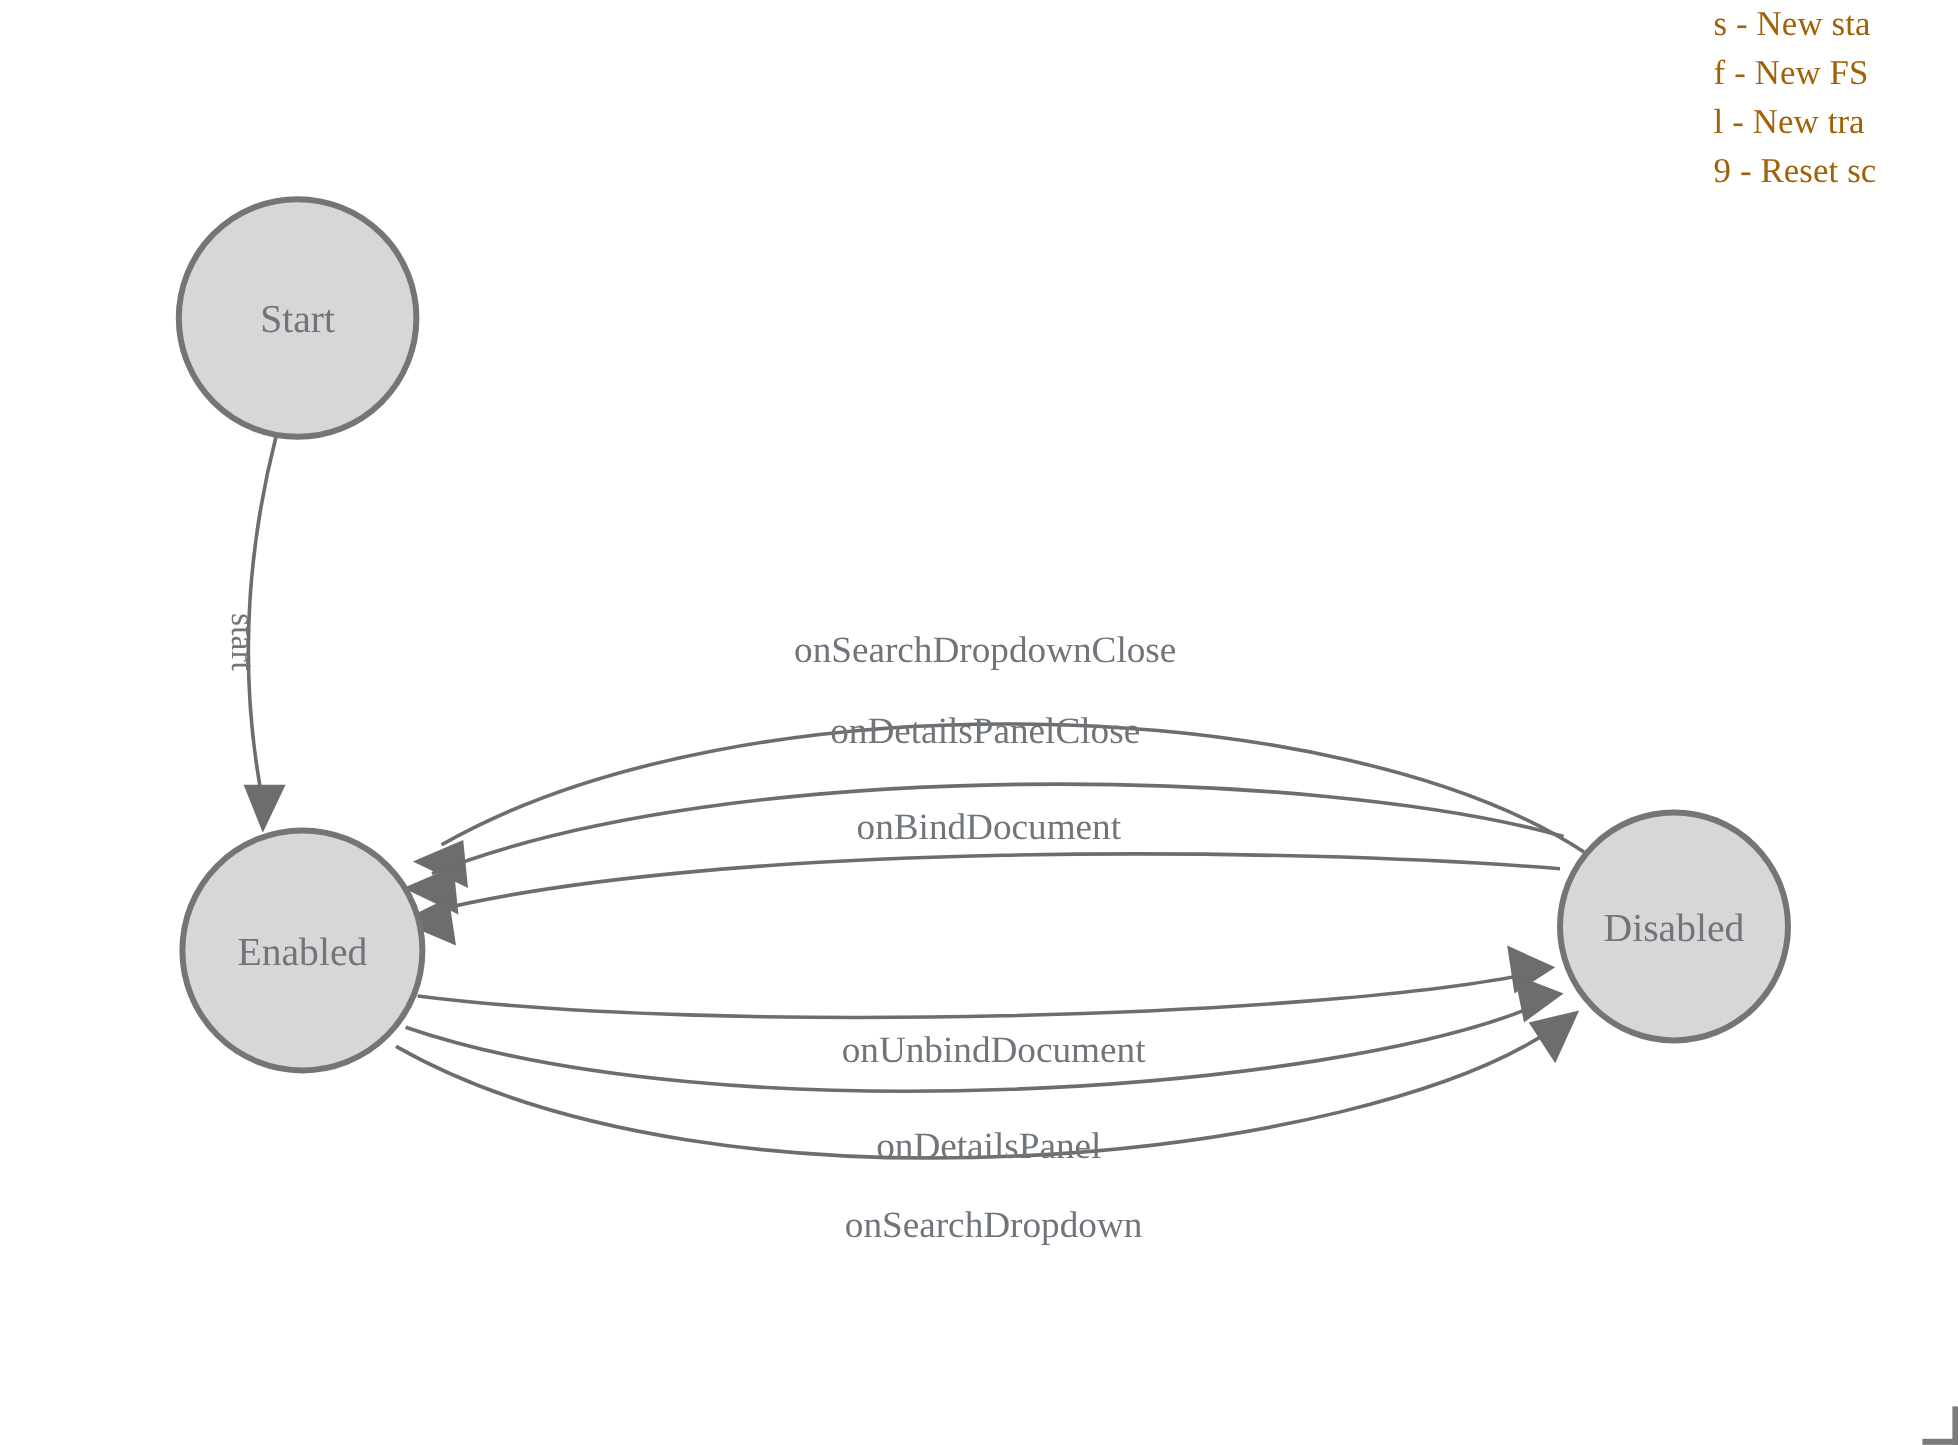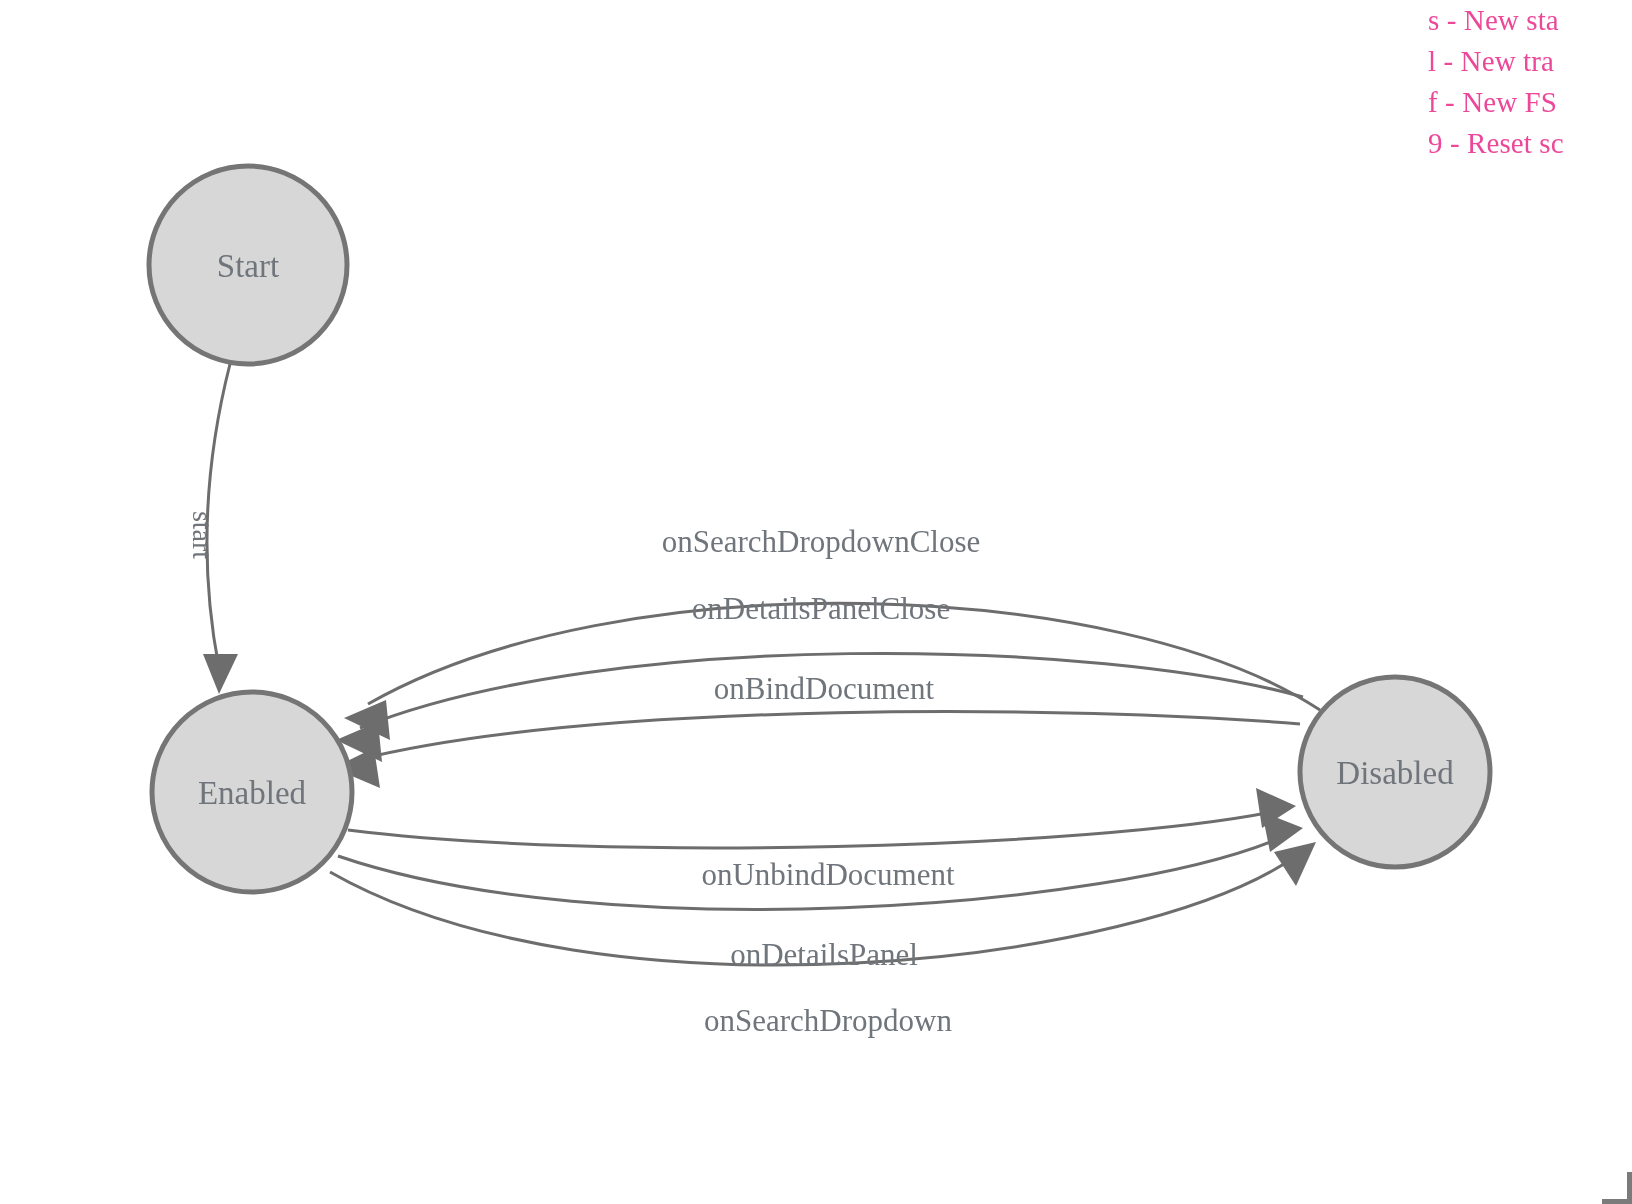--- a/index.html
+++ b/index.html
@@ -27,21 +27,21 @@
     left: 1428px;
     width: 204px;
     overflow: hidden;
     white-space: nowrap;
     z-index: 5;
   }
   .help-line {
     font-family: "Liberation Serif", "DejaVu Serif", serif;
     font-size: 29px;
     line-height: 41px;
-    color: #ec4899;
+    color: #a16207;
     white-space: nowrap;
     letter-spacing: 0.1px;
   }
   .resize-corner {
     position: absolute;
     left: 1602px;
     top: 1172px;
     width: 30px;
     height: 32px;
     z-index: 6;
@@ -152,21 +152,21 @@
     <text x="828" y="885" text-anchor="middle" class="edge-label">onUnbindDocument</text>
 
     <text x="824" y="965" text-anchor="middle" class="edge-label">onDetailsPanel</text>
 
     <text x="828" y="1031" text-anchor="middle" class="edge-label">onSearchDropdown</text>
   </g>
 </svg>
 
 <div class="help-overlay">
   <div class="help-line">s - New sta</div>
+  <div class="help-line">f - New FS</div>
   <div class="help-line">l - New tra</div>
-  <div class="help-line">f - New FS</div>
   <div class="help-line">9 - Reset sc</div>
 </div>
 
 <div class="resize-corner">
   <div class="v-bar"></div>
   <div class="h-bar"></div>
 </div>
 
 </body></html>

